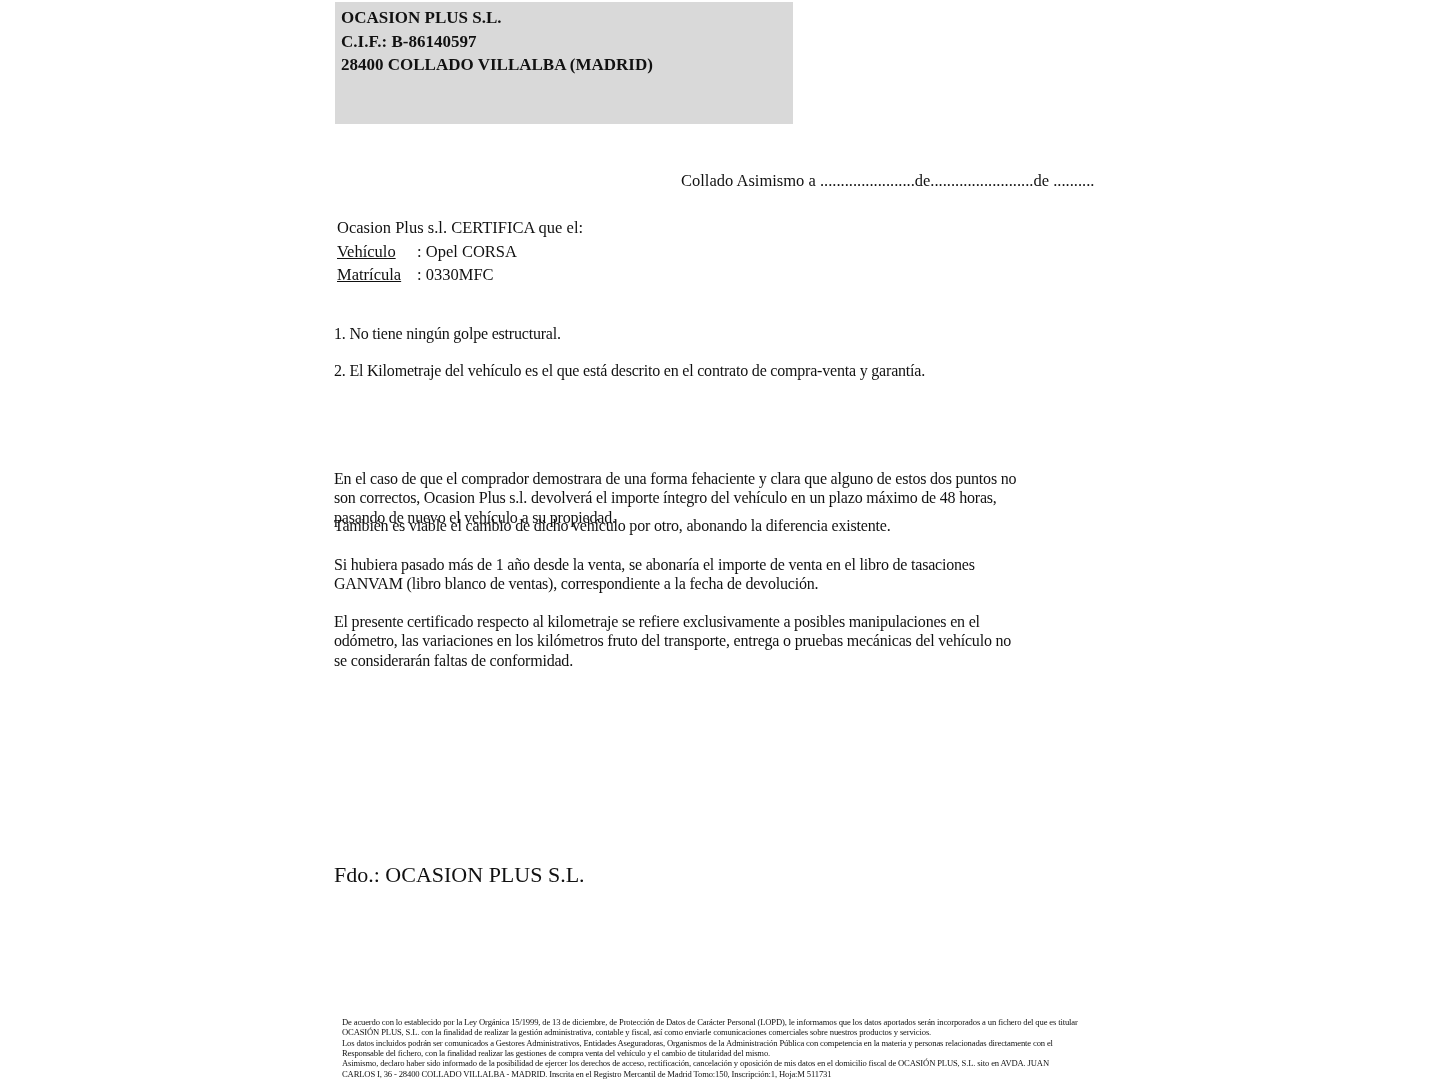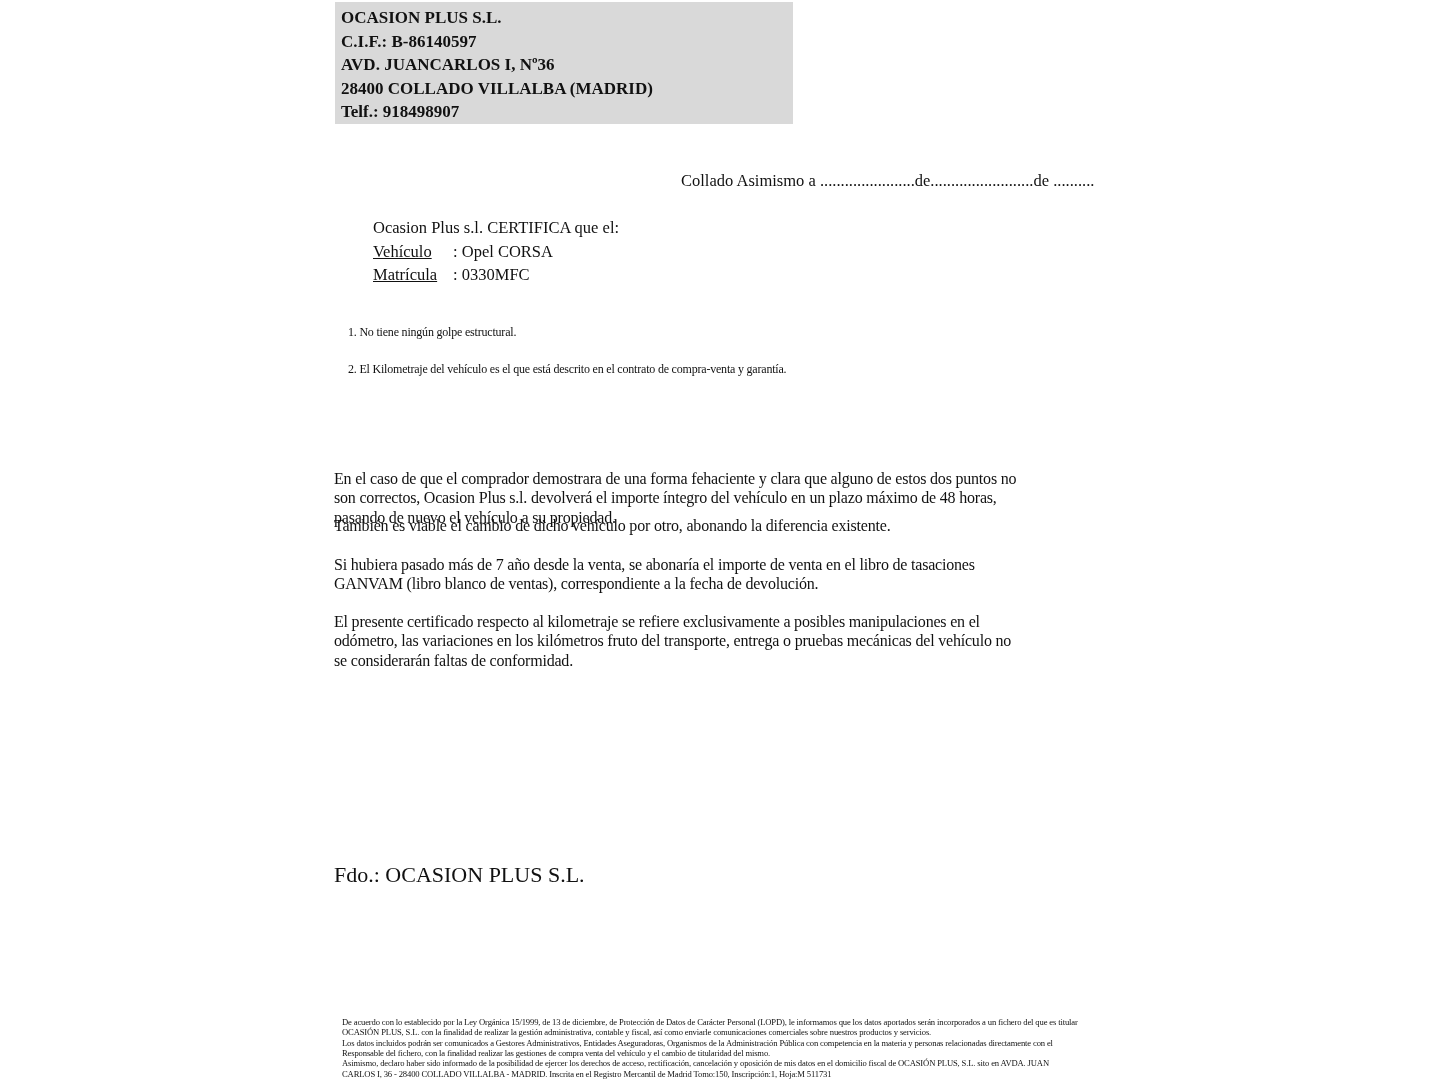--- a/index.html
+++ b/index.html
@@ -33,27 +33,27 @@
     left: 681px; top: 171px;
     font-size: 16.5px;
     white-space: nowrap;
   }
   .cert {
     position: absolute;
     left: 337px; top: 216px;
     font-size: 16.5px;
     line-height: 23.6px;
   }
-  .cert .row { white-space: nowrap; margin-left: 36px; }
+  .cert .row { white-space: nowrap; }
   .cert .lbl { display: inline-block; width: 80px; }
   .cert .lbl .u { text-decoration: underline; }
   .clause {
     position: absolute;
-    left: 348px;
-    font-size: 12px;
+    left: 334px;
+    font-size: 16px;
     letter-spacing: -0.2px;
     white-space: nowrap;
   }
   .clause-1 { top: 325px; }
   .clause-2 { top: 362px; }
   .para {
     position: absolute;
     left: 334px;
     width: 790px;
     font-size: 16px;
@@ -82,41 +82,39 @@
   }
 </style>
 </head>
 <body>
 
 <div class="page">
 
   <div class="letterhead">
     <div class="lh-line">OCASION PLUS S.L.</div>
     <div class="lh-line">C.I.F.: B-86140597</div>
-    <div class="lh-line">AVD. JUANCARLOS I, Nº36</div>
     <div class="lh-line">28400 COLLADO VILLALBA (MADRID)</div>
-    <div class="lh-line">Telf.: 918498907</div>
   </div>
 
   <div class="date-line">Collado Asimismo a .......................de.........................de ..........</div>
 
   <div class="cert">
     <div class="row">Ocasion Plus s.l. CERTIFICA que el:</div>
     <div class="row"><span class="lbl"><span class="u">Vehículo</span></span><span>: Opel CORSA</span></div>
     <div class="row"><span class="lbl"><span class="u">Matrícula</span></span><span>: 0330MFC</span></div>
   </div>
 
   <div class="clause clause-1">1. No tiene ningún golpe estructural.</div>
   <div class="clause clause-2">2. El Kilometraje del vehículo es el que está descrito en el contrato de compra-venta y garantía.</div>
 
   <div class="para para-refund">En el caso de que el comprador demostrara de una forma fehaciente y clara que alguno de estos dos puntos no
 son correctos, Ocasion Plus s.l. devolverá el importe íntegro del vehículo en un plazo máximo de 48 horas,
 pasando de nuevo el vehículo a su propiedad.</div>
   <div class="para para-exchange">También es viable el cambio de dicho vehículo por otro, abonando la diferencia existente.</div>
-  <div class="para para-ganvam">Si hubiera pasado más de 7 año desde la venta, se abonaría el importe de venta en el libro de tasaciones
+  <div class="para para-ganvam">Si hubiera pasado más de 1 año desde la venta, se abonaría el importe de venta en el libro de tasaciones
 GANVAM (libro blanco de ventas), correspondiente a la fecha de devolución.</div>
   <div class="para para-odometer">El presente certificado respecto al kilometraje se refiere exclusivamente a posibles manipulaciones en el
 odómetro, las variaciones en los kilómetros fruto del transporte, entrega o pruebas mecánicas del vehículo no
 se considerarán faltas de conformidad.</div>
 
   <div class="signature">Fdo.: OCASION PLUS S.L.</div>
 
   <div class="legal">De acuerdo con lo establecido por la Ley Orgánica 15/1999, de 13 de diciembre, de Protección de Datos de Carácter Personal (LOPD), le informamos que los datos aportados serán incorporados a un fichero del que es titular
 OCASIÓN PLUS, S.L. con la finalidad de realizar la gestión administrativa, contable y fiscal, así como enviarle comunicaciones comerciales sobre nuestros productos y servicios.
 Los datos incluidos podrán ser comunicados a Gestores Administrativos, Entidades Aseguradoras, Organismos de la Administración Pública con competencia en la materia y personas relacionadas directamente con el

